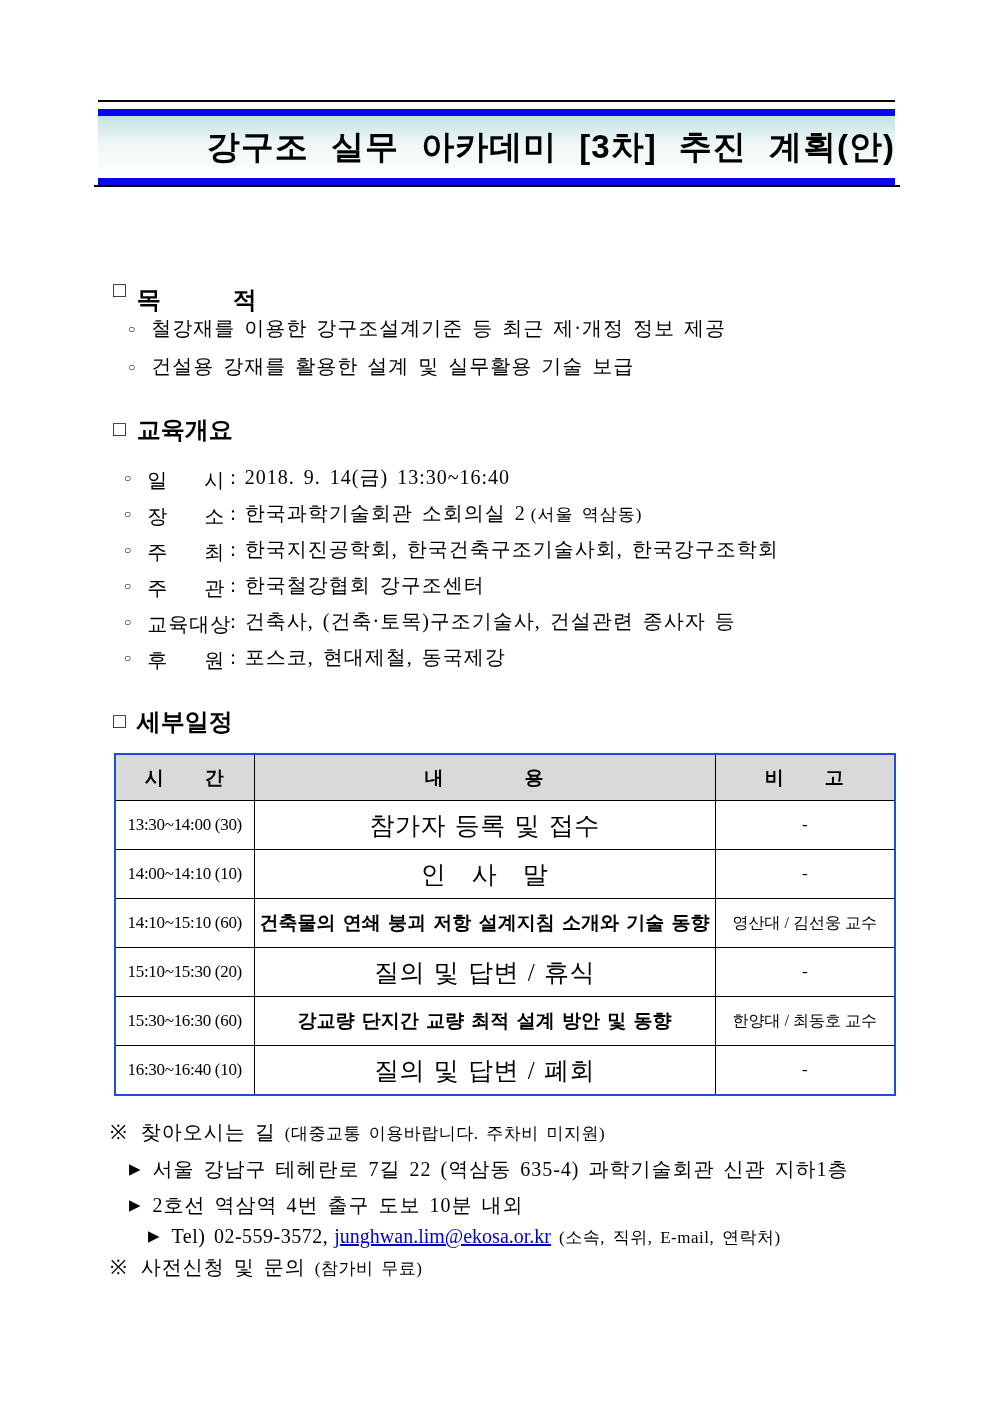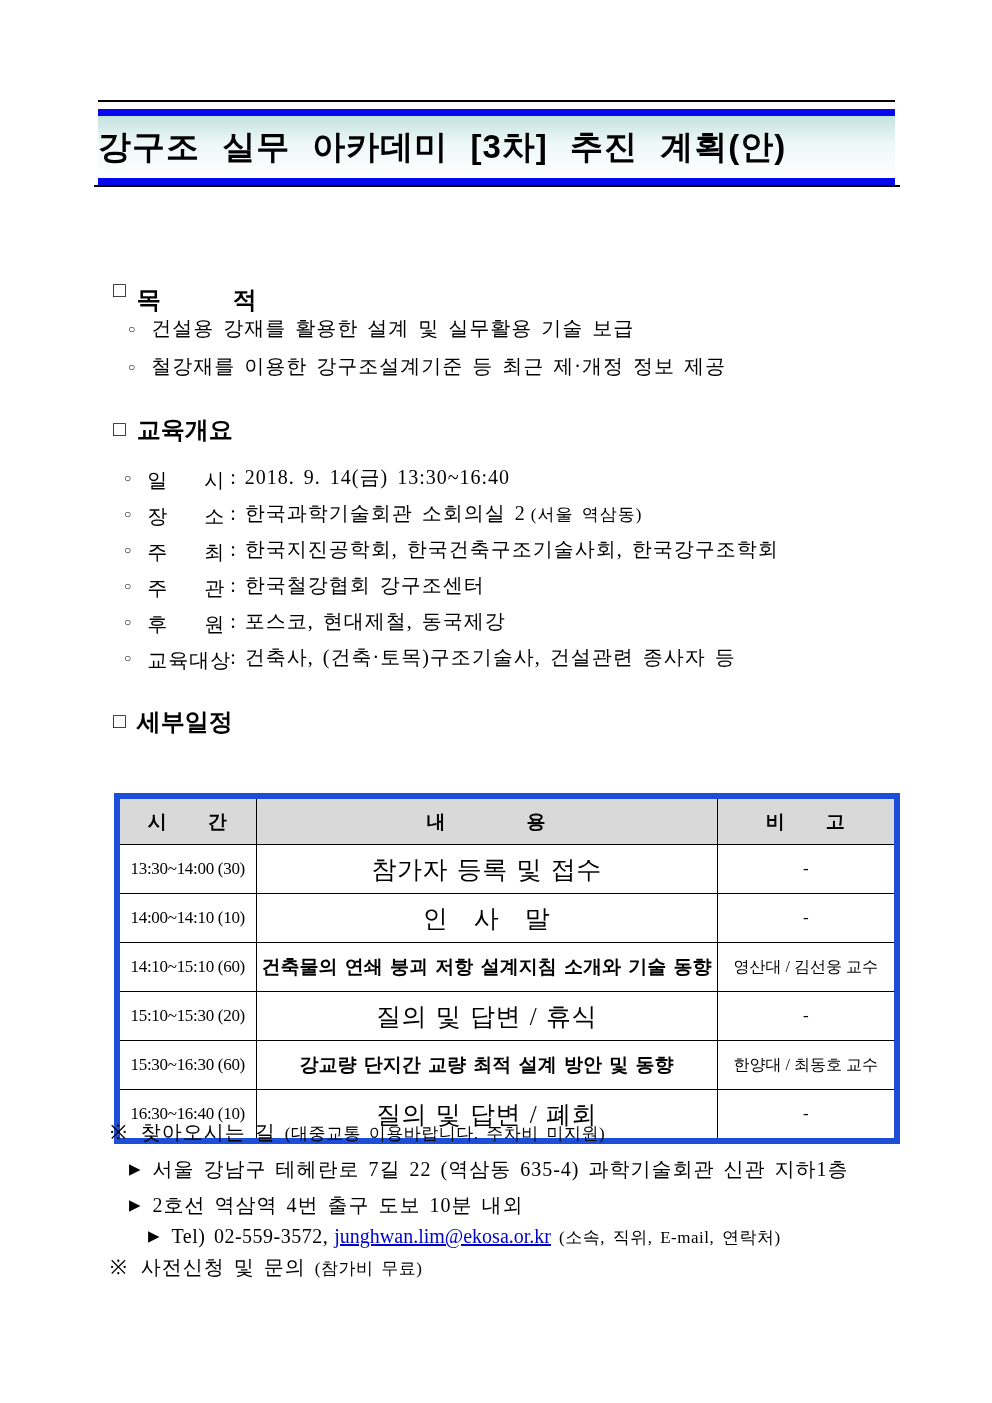--- a/index.html
+++ b/index.html
@@ -4,21 +4,21 @@
 <style>
   html,body{margin:0;padding:0;background:#ffffff;}
   body{width:992px;height:1403px;position:relative;overflow:hidden;
        font-family:"Liberation Serif","DejaVu Serif",serif;color:#000;}
 
   
   .banner-block{position:absolute;left:98px;top:100px;width:797px;}
   .rule-top{height:2px;background:#000;margin-bottom:7px;}
   .banner{border-top:7px solid #0808ee;border-bottom:7px solid #0808ee;height:62px;
           background:linear-gradient(180deg,#c3e2e1 0%,#eef8f7 45%,#ffffff 100%);
-          display:flex;align-items:center;justify-content:flex-start;}
+          display:flex;align-items:center;justify-content:flex-end;}
   .rule-bottom{height:2px;background:#000;width:806px;margin-left:-4px;}
   .title{font-family:"Liberation Sans","DejaVu Sans",sans-serif;font-weight:bold;
          font-size:33px;letter-spacing:1px;word-spacing:12px;white-space:nowrap;}
 
   
   .heading{position:absolute;left:113px;font-family:"Liberation Sans","DejaVu Sans",sans-serif;
            font-weight:bold;font-size:24px;white-space:nowrap;display:flex;align-items:center;}
   .heading .sq{font-weight:400;font-size:21px;margin-right:11px;position:relative;top:-1px;}
   .h-just{display:inline-block;width:120px;text-align-last:justify;margin-top:18px;}
 
@@ -27,22 +27,22 @@
   .circle{font-size:12px;margin-right:15px;position:relative;top:-2px;}
   .purpose-items{position:absolute;left:128px;top:309px;}
   .purpose-items .b-line{height:38px;line-height:38px;}
   .overview-items{position:absolute;left:124px;top:459px;}
   .ov-line{height:36px;line-height:36px;}
   .ov-label{display:inline-block;width:78px;text-align-last:justify;vertical-align:bottom;}
   .colon{margin:0 8px 0 5px;}
   .ov-note{font-size:17px;margin-left:5px;}
 
   
-  table.schedule{position:absolute;left:114px;top:793px;border-collapse:collapse;
-                 border:6px solid #1d4ed8;table-layout:fixed;}
+  table.schedule{position:absolute;left:114px;top:753px;border-collapse:collapse;
+                 border:2px solid #1d4ed8;table-layout:fixed;}
   .schedule th,.schedule td{border:1px solid #000;text-align:center;vertical-align:middle;
                  padding:0;overflow:hidden;}
   .schedule th{height:45px;background:#d9d9d9;font-size:19px;font-weight:bold;white-space:pre;
                letter-spacing:1px;}
   .schedule td{height:48px;}
   .time-cell{font-size:17px;letter-spacing:-0.3px;}
   .content-cell{font-size:25px;white-space:pre;letter-spacing:0.5px;word-spacing:2px;}
   .content-cell.strong{font-weight:bold;font-family:"Liberation Sans","DejaVu Sans",sans-serif;
                        font-size:19px;letter-spacing:0;}
   .note-cell{font-size:17px;}
@@ -78,24 +78,24 @@
     </div>
     <div class="rule-bottom"></div>
   </div>
 
   <div class="heading pos-purpose">
     <span class="sq">□</span>
     <span class="h-just">목 적</span>
   </div>
   <div class="purpose-items">
     <div class="b-line">
-      <span class="circle">○</span><span>건설용 강재를 활용한 설계 및 실무활용 기술 보급</span>
+      <span class="circle">○</span><span>철강재를 이용한 강구조설계기준 등 최근 제·개정 정보 제공</span>
     </div>
     <div class="b-line">
-      <span class="circle">○</span><span>철강재를 이용한 강구조설계기준 등 최근 제·개정 정보 제공</span>
+      <span class="circle">○</span><span>건설용 강재를 활용한 설계 및 실무활용 기술 보급</span>
     </div>
   </div>
 
   <div class="heading pos-overview">
     <span class="sq">□</span>
     <span>교육개요</span>
   </div>
   <div class="overview-items">
     <div class="ov-line">
       <span class="circle">○</span><span class="ov-label">일 시</span><span class="colon">:</span><span>2018. 9. 14(금) 13:30~16:40</span>
@@ -103,24 +103,24 @@
     <div class="ov-line">
       <span class="circle">○</span><span class="ov-label">장 소</span><span class="colon">:</span><span>한국과학기술회관 소회의실 2</span><span class="ov-note">(서울 역삼동)</span>
     </div>
     <div class="ov-line">
       <span class="circle">○</span><span class="ov-label">주 최</span><span class="colon">:</span><span>한국지진공학회, 한국건축구조기술사회, 한국강구조학회</span>
     </div>
     <div class="ov-line">
       <span class="circle">○</span><span class="ov-label">주 관</span><span class="colon">:</span><span>한국철강협회 강구조센터</span>
     </div>
     <div class="ov-line">
-      <span class="circle">○</span><span class="ov-label">후 원</span><span class="colon">:</span><span>포스코, 현대제철, 동국제강</span>
+      <span class="circle">○</span><span class="ov-label">교육대상</span><span class="colon">:</span><span>건축사, (건축·토목)구조기술사, 건설관련 종사자 등</span>
     </div>
     <div class="ov-line">
-      <span class="circle">○</span><span class="ov-label">교육대상</span><span class="colon">:</span><span>건축사, (건축·토목)구조기술사, 건설관련 종사자 등</span>
+      <span class="circle">○</span><span class="ov-label">후 원</span><span class="colon">:</span><span>포스코, 현대제철, 동국제강</span>
     </div>
   </div>
 
   <div class="heading pos-schedule">
     <span class="sq">□</span>
     <span>세부일정</span>
   </div>
 
   <table class="schedule">
     <colgroup>

